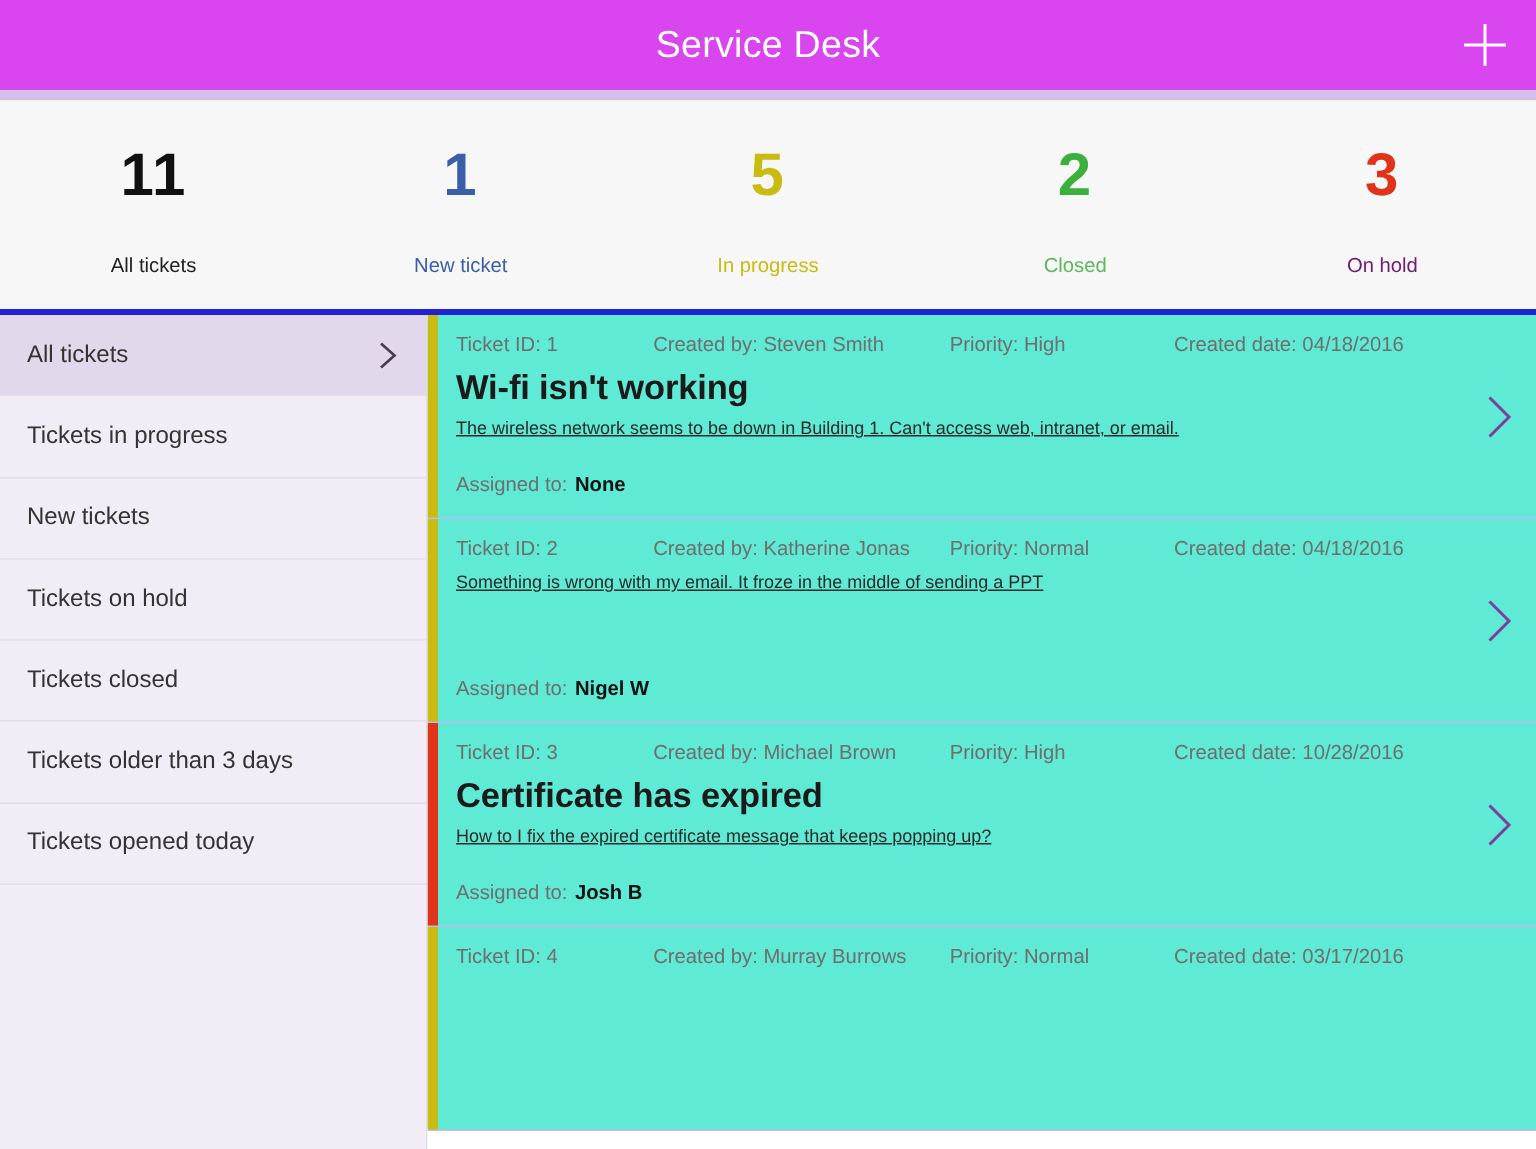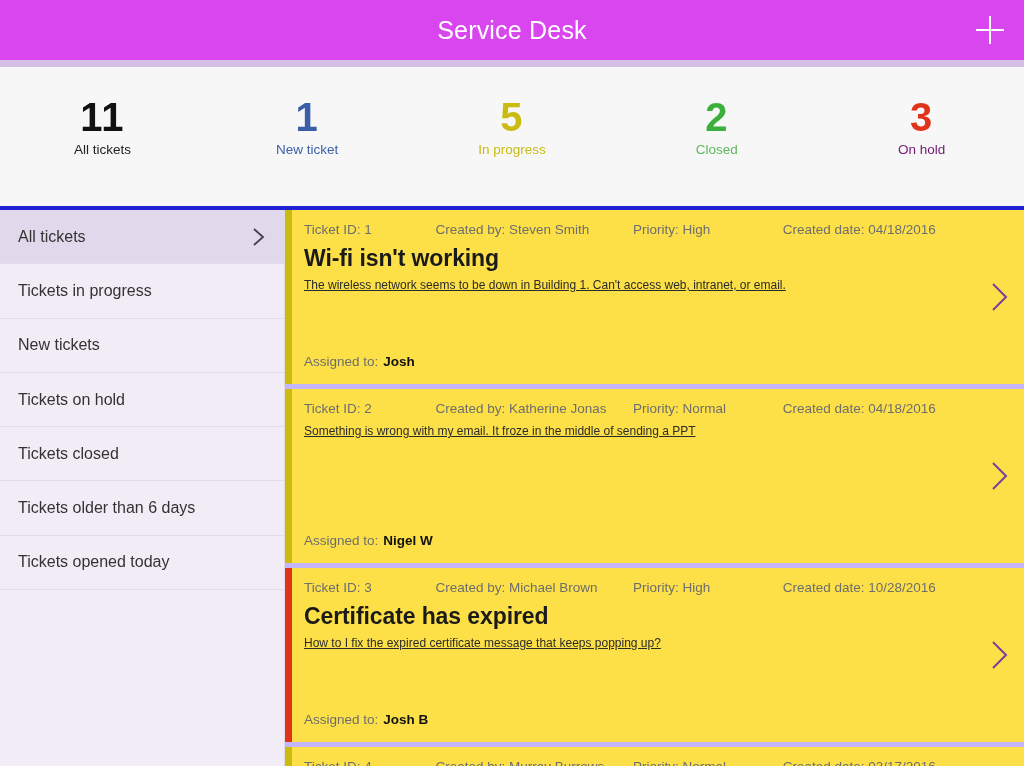--- a/index.html
+++ b/index.html
@@ -58,20 +58,21 @@
     display: flex;
     align-items: flex-start;
     padding-top: 28px;
   }
   .stat {
     flex: 1 1 0;
     display: flex;
     flex-direction: column;
     align-items: center;
     cursor: pointer;
+    gap: 27px;
   }
   .stat-value {
     font-size: 40px;
     font-weight: 700;
     line-height: 44px;
     letter-spacing: 1px;
   }
   .stat-label {
     font-size: 13.5px;
     margin-top: 3px;
@@ -118,23 +119,23 @@
   .side-chevron svg { display: block; }
 
   
   .ticket-list {
     flex: 1 1 auto;
     overflow: hidden;
     background: #ffffff;
   }
   .ticket-card {
     position: relative;
-    height: 179px;
-    background: #fde047;
-    border-bottom: 5px solid #c4b5fd;
+    height: 136px;
+    background: #5eead4;
+    border-bottom: 1px solid #c4b5fd;
     padding: 11px 0 0 0;
     cursor: pointer;
   }
   .prio-bar {
     position: absolute;
     left: 0;
     top: 0;
     bottom: 0;
     width: 7px;
   }
@@ -247,21 +248,21 @@
 
     <div class="side-item">
       <span class="side-label">Tickets on hold</span>
     </div>
 
     <div class="side-item">
       <span class="side-label">Tickets closed</span>
     </div>
 
     <div class="side-item">
-      <span class="side-label">Tickets older than 6 days</span>
+      <span class="side-label">Tickets older than 3 days</span>
     </div>
 
     <div class="side-item">
       <span class="side-label">Tickets opened today</span>
     </div>
 
 
   </div>
 
   <div class="ticket-list">
@@ -272,21 +273,21 @@
         <div class="meta-row">
           <span class="m0">Ticket ID: 1</span>
           <span class="m1">Created by: Steven Smith</span>
           <span class="m2">Priority: High</span>
           <span class="m3">Created date: 04/18/2016</span>
         </div>
         <div class="ticket-title">Wi-fi isn't working</div>
         <div class="ticket-desc">The wireless network seems to be down in Building 1. Can't access web, intranet, or email.</div>
       </div>
       <div class="assigned">
-        <span>Assigned to:</span><b>Josh</b>
+        <span>Assigned to:</span><b>None</b>
       </div>
       <div class="card-chevron">
         <svg width="22" height="34" viewBox="0 0 22 34">
             <polyline points="4,4 17,17 4,30" fill="none" stroke="#7b3f9d" stroke-width="2"></polyline>
           </svg>
       </div>
     </div>
 
     <div class="ticket-card">
       <div class="prio-bar" style="background:#c9bb10"></div>

